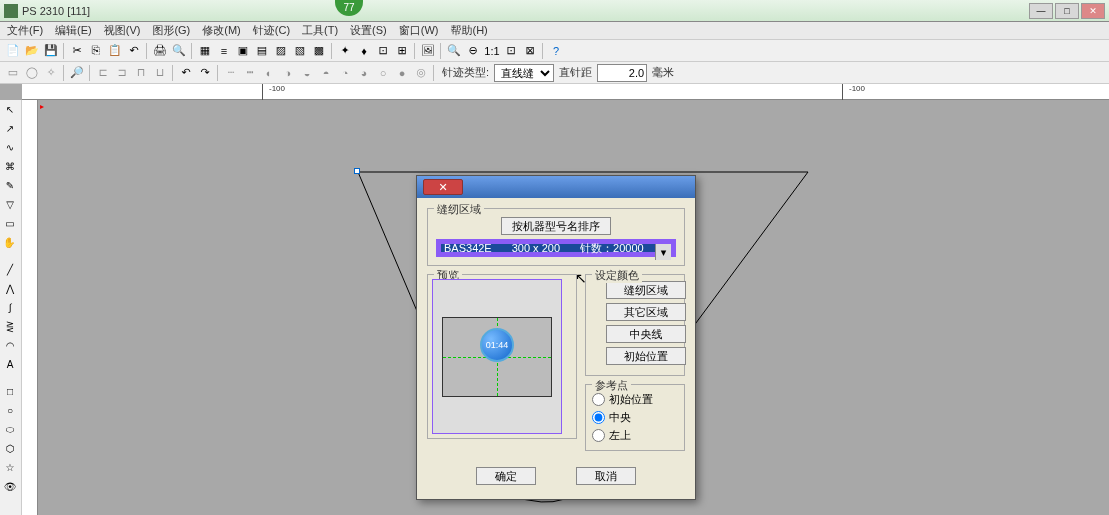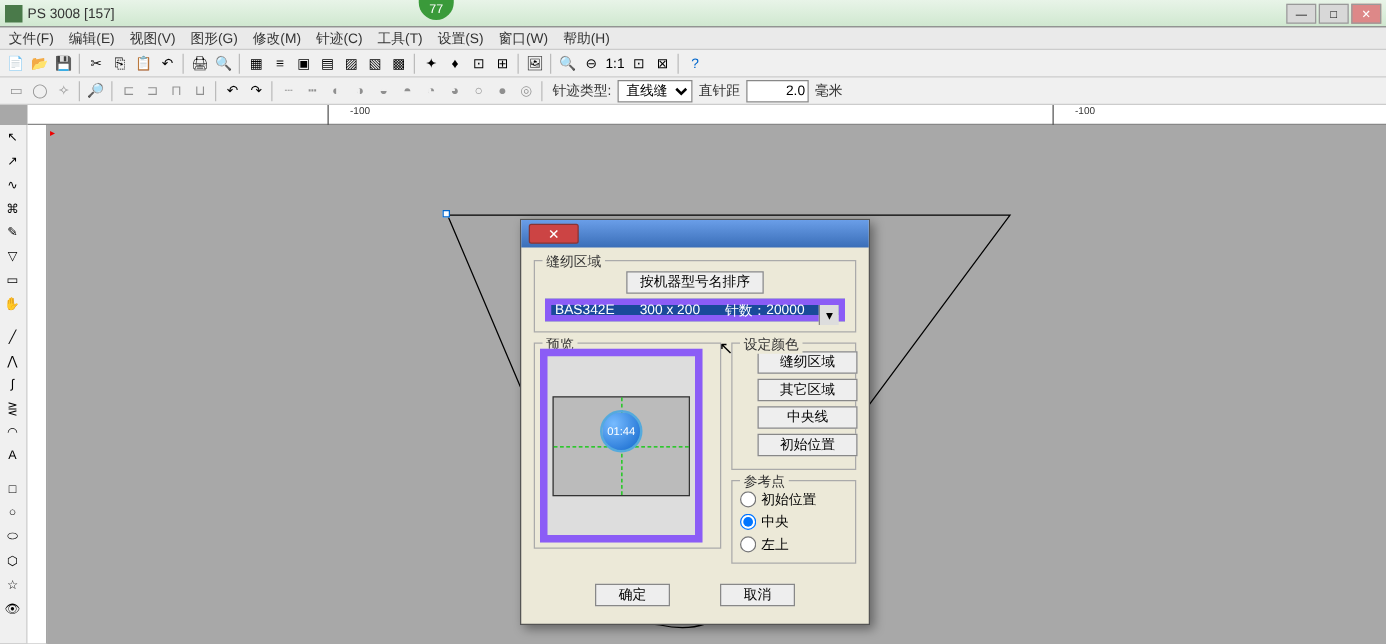--- a/index.html
+++ b/index.html
@@ -32,43 +32,43 @@
 .dlg-title-text{flex:1}
 .dlg-close{width:40px;height:16px;background:#c44;border:1px solid #833;color:#fff;display:flex;align-items:center;justify-content:center;cursor:pointer;border-radius:2px}
 .dlg-body{padding:10px}
 .fieldset{border:1px solid #aaa;padding:8px;margin-bottom:8px;position:relative}
 .fieldset-label{position:absolute;top:-7px;left:6px;background:#ece9d8;padding:0 3px;font-size:11px;color:#333}
 .dlg-btn{display:block;width:110px;height:18px;border:1px solid #888;background:#eee;margin:0 auto 4px;cursor:pointer;text-align:center;line-height:16px;font-size:11px}
 .combo{width:100%;height:18px;border:5px solid #8b5cf6;background:#1a4a9a;color:#fff;display:flex;align-items:center;padding:0 3px;font-size:10px;position:relative}
 .combo-arrow{position:absolute;right:0;top:0;width:16px;height:16px;background:#ddd;border-left:1px solid #888;color:#000;display:flex;align-items:center;justify-content:center}
 .row2{display:flex;gap:8px}
 .preview-panel{flex:1}
-.preview-box{width:130px;height:155px;background:#ddd;border:6px solid #8b5cf6;position:relative;display:flex;align-items:center;justify-content:center}
+.preview-box{width:130px;height:155px;background:#ddd;border:1px solid #8b5cf6;position:relative;display:flex;align-items:center;justify-content:center}
 .preview-inner{width:110px;height:80px;background:#bbb;border:1px solid #333;position:relative}
 .crosshair-h{position:absolute;left:0;right:0;top:50%;border-top:1px dashed #0c0}
 .crosshair-v{position:absolute;top:0;bottom:0;left:50%;border-left:1px dashed #0c0}
 .blue-circle{position:absolute;width:34px;height:34px;background:radial-gradient(circle at 30% 30%,#7bf,#16c);border-radius:50%;left:50%;top:35%;transform:translate(-50%,-50%);display:flex;align-items:center;justify-content:center;color:#fff;font-size:9px;border:2px solid #5ad}
 .red-cross{position:absolute;left:50%;top:50%;color:#c00;font-size:10px;transform:translate(-50%,-50%)}
 .color-panel{width:100px}
 .radio-row{display:flex;align-items:center;gap:4px;margin:3px 0}
 .radio-row input{margin:0}
 .dlg-footer{display:flex;justify-content:center;gap:40px;padding:8px 0 4px}
 .dlg-footer .dlg-btn{width:60px;margin:0}
-.ruler-tick{position:absolute;top:0;height:16px;border-left:1px solid #555;font-size:8px;padding-left:17px;color:#333}
+.ruler-tick{position:absolute;top:0;height:16px;border-left:1px solid #555;font-size:8px;padding-left:6px;color:#333}
 .canvas-marker{position:absolute;left:2px;top:2px;color:#e00;font-size:8px}
 .cursor-arrow{position:absolute;left:575px;top:270px;font-size:14px;color:#000;z-index:60;pointer-events:none}
 </style>
 </head>
 <body>
 
 <div class="badge">77</div>
 
 <div class="titlebar">
   <div class="app-icon"></div>
-  <div class="title-text">PS 3008  [157]</div>
+  <div class="title-text">PS 2310  [111]</div>
   <div class="win-controls">
     <div class="win-btn">—</div>
     <div class="win-btn">□</div>
     <div class="win-btn close">✕</div>
   </div>
 </div>
 
 <div class="menubar">
   <span class="menu-item">文件(F)</span>
   <span class="menu-item">编辑(E)</span>

